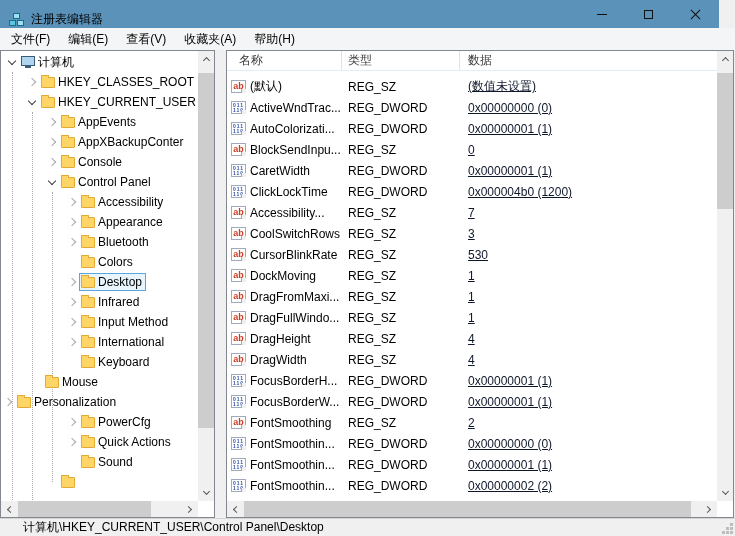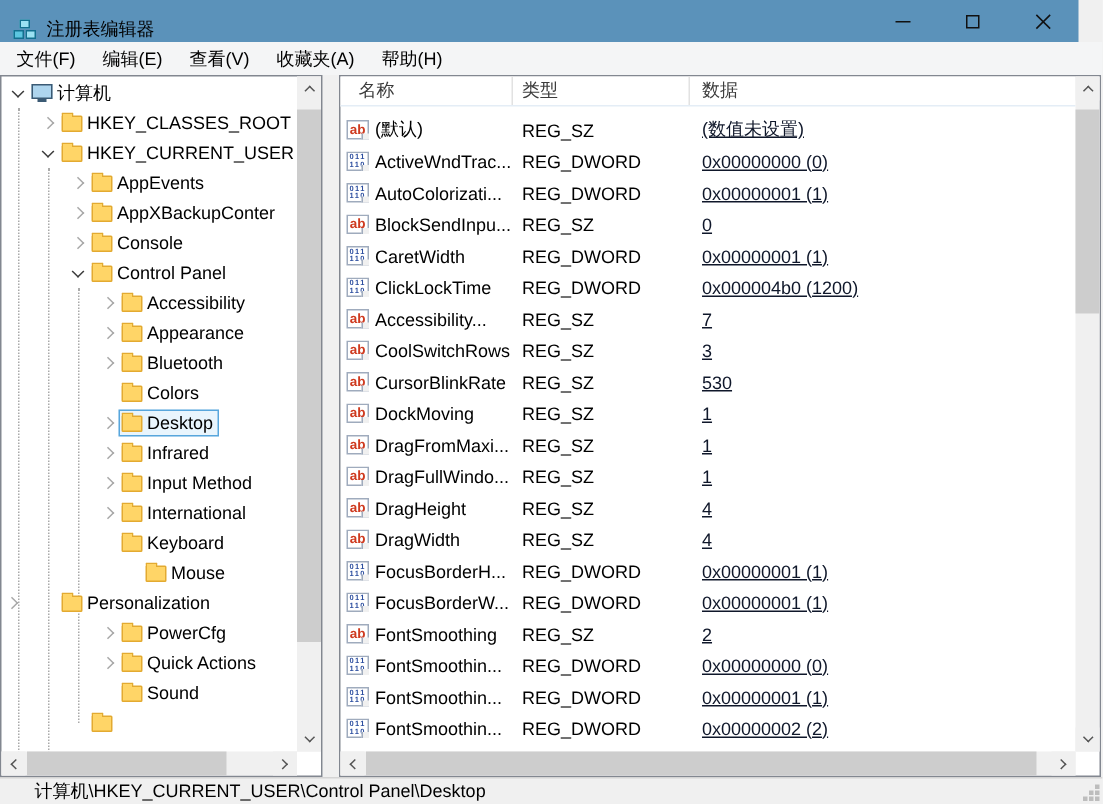--- a/index.html
+++ b/index.html
@@ -243,28 +243,28 @@
                 <span class="node-label">International</span>
               </span>
             </div>
             <div class="tree-row" style="padding-left: 64px;">
               <span class="chev none"></span>
               <span class="node-content">
                 <span class="icon-folder"></span>
                 <span class="node-label">Keyboard</span>
               </span>
             </div>
-            <div class="tree-row" style="padding-left: 80px;">
+            <div class="tree-row" style="padding-left: 28px;">
               <span class="chev none"></span>
               <span class="node-content">
                 <span class="icon-folder"></span>
                 <span class="node-label">Mouse</span>
               </span>
             </div>
-            <div class="tree-row" style=" gap: 24px;">
+            <div class="tree-row" style="">
               <span class="chev collapsed"></span>
               <span class="node-content">
                 <span class="icon-folder"></span>
                 <span class="node-label">Personalization</span>
               </span>
             </div>
             <div class="tree-row" style="padding-left: 64px;">
               <span class="chev collapsed"></span>
               <span class="node-content">
                 <span class="icon-folder"></span>

